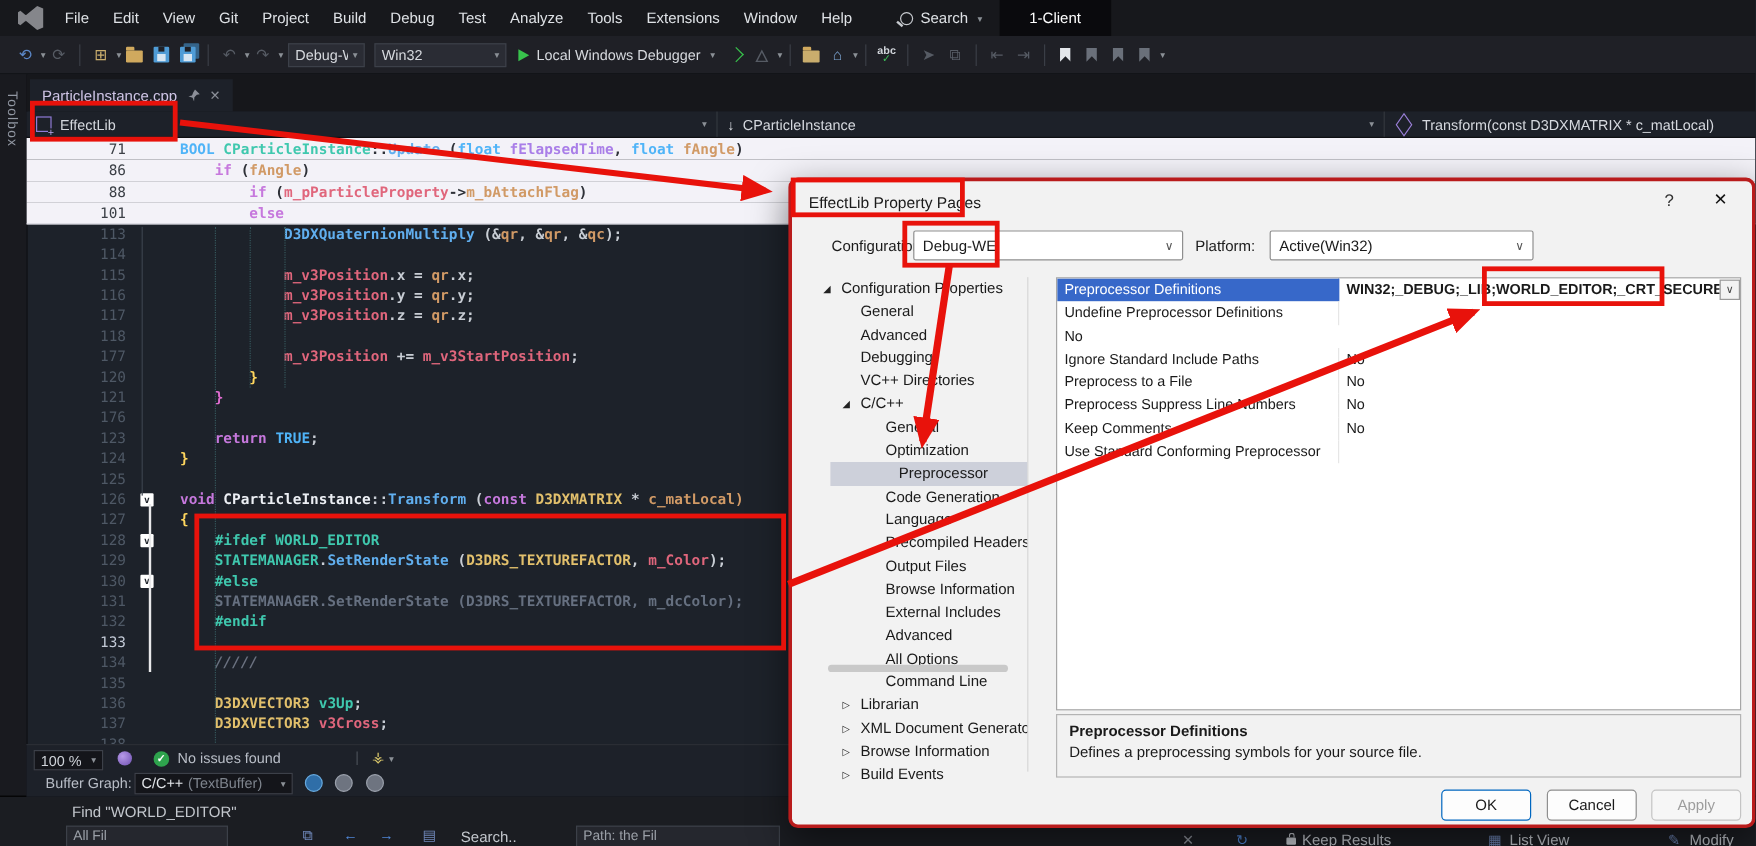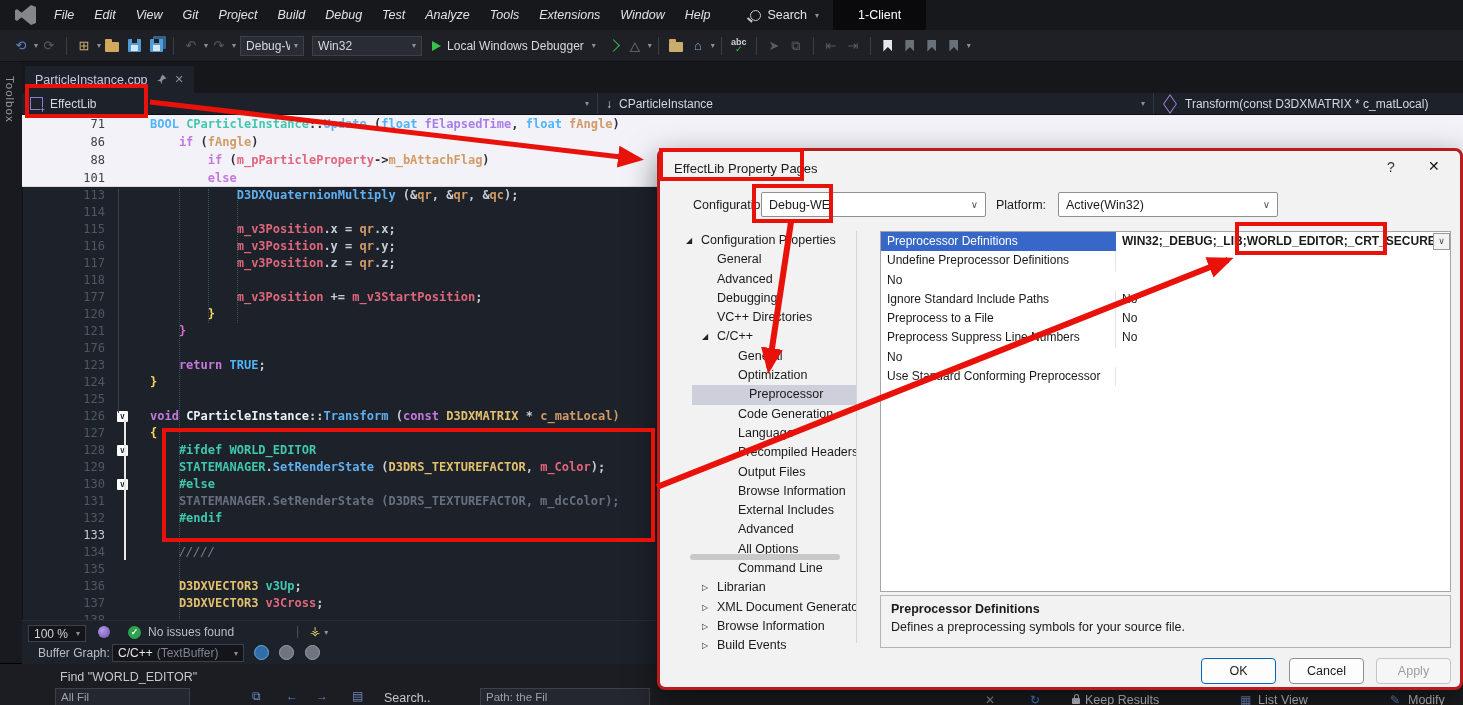--- a/index.html
+++ b/index.html
@@ -3,21 +3,21 @@
 <meta charset="utf-8">
 <style>
   html,body{margin:0;padding:0;}
   body{width:1463px;height:705px;position:relative;overflow:hidden;background:#1d222a;
        font-family:"Liberation Sans",sans-serif;-webkit-font-smoothing:antialiased;}
 
   
   #titlebar{position:absolute;left:0;top:0;width:1463px;height:30px;background:#17181c;
             display:flex;align-items:center;color:#dfe2e6;font-size:12.5px;}
   #vs-logo{margin-left:14px;width:24px;height:20px;flex:none;}
-  #menu-bar{display:flex;margin-left:6px;height:100%;align-items:flex-end;font-style:italic;}
+  #menu-bar{display:flex;margin-left:6px;height:100%;align-items:flex-end;}
   .menu-item{padding:0 10px;height:100%;display:flex;align-items:center;cursor:default;}
   #search-box{display:flex;align-items:center;margin-left:30px;gap:6px;color:#dfe2e6;}
   .mag{width:9px;height:9px;border:1.5px solid #c7cacf;border-radius:50%;position:relative;}
   .mag:after{content:"";position:absolute;left:-4px;top:8px;width:6px;height:1.5px;background:#c7cacf;transform:rotate(40deg);}
   .caret{font-size:8px;color:#8b9096;margin-left:2px;}
   #client-badge{margin-left:14px;background:#0a0a0d;color:#ffffff;height:100%;display:flex;
                 align-items:center;padding:0 25px;}
 
   
   #toolbar{position:absolute;left:0;top:30px;width:1463px;height:32px;background:#1f2026;
@@ -458,20 +458,21 @@
       </div>
       <div class="grow">
         <span class="gname">Preprocess to a File</span>
         <span class="gval">No</span>
       </div>
       <div class="grow">
         <span class="gname">Preprocess Suppress Line Numbers</span>
         <span class="gval">No</span>
       </div>
       <div class="grow">
+        <span class="gname">Keep Comments</span>
         <span class="gval">No</span>
       </div>
       <div class="grow">
         <span class="gname">Use Standard Conforming Preprocessor</span>
         <span class="gval"></span>
       </div>
     </div>
 
   <div id="desc-box">
     <div class="dt">Preprocessor Definitions</div>

